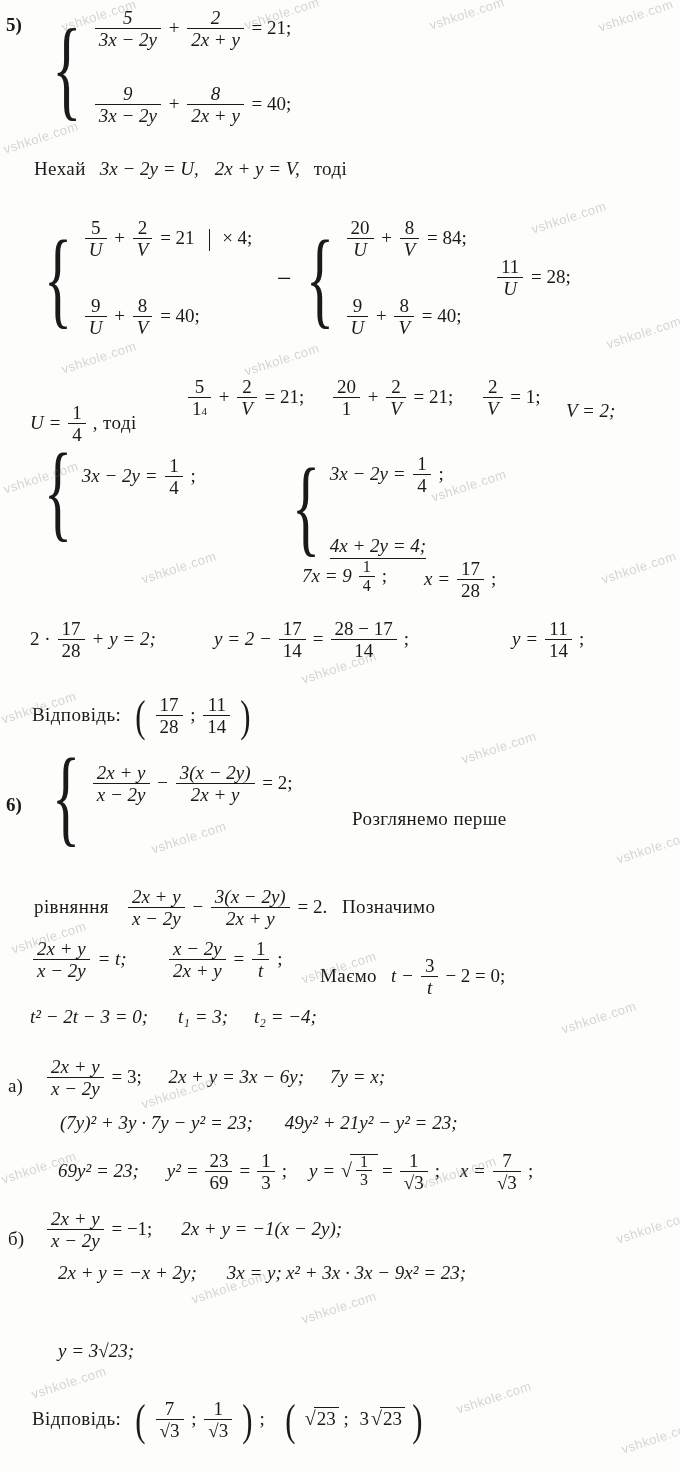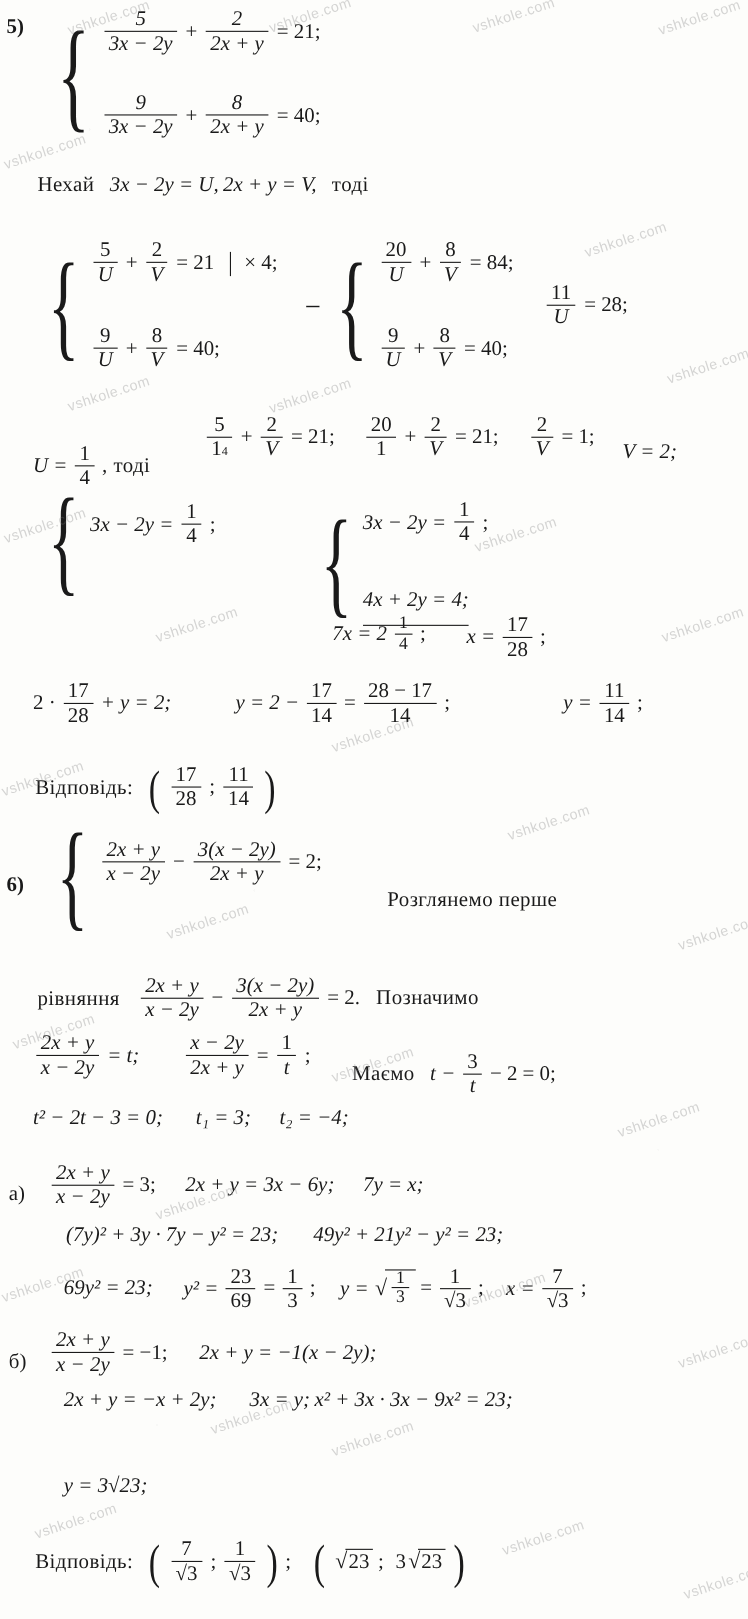--- a/index.html
+++ b/index.html
@@ -102,21 +102,21 @@
     position: relative;
     padding-left: 2px;
   }
   .radsym { font-size: 20px; }
   .radicand {
     display: inline-block;
     border-top: 1.2px solid #1a1a1a;
     padding: 0 3px;
     margin-left: -2px;
   }
-  .underline-eq { border-bottom: 1.4px solid #1a1a1a; display: inline-block; padding-bottom: 11px; }
+  .underline-eq { border-bottom: 1.4px solid #1a1a1a; display: inline-block; padding-bottom: 1px; }
   .vline {
     display: inline-block;
     width: 0;
     border-left: 1.3px solid #1a1a1a;
     height: 22px;
     vertical-align: middle;
     margin: 0 7px 0 10px;
   }
   .paren-big {
     font-size: 44px;
@@ -158,21 +158,21 @@
           <span class="fr"><span class="n it">8</span><span class="d it">2x + y</span></span>
           <span>= 40;</span>
         </div>
       </span>
     </div>
   </div>
 
   <div class="blk" style="left:34px; top:158px;">
     <span class="txt">Нехай</span>
     <span class="math it" style="margin-left:10px">3x − 2y = U,</span>
-    <span class="math it" style="">2x + y = V,</span>
+    <span class="math it" style="margin-left:12px">2x + y = V,</span>
     <span class="txt" style="margin-left:10px">тоді</span>
   </div>
 
   <div class="blk" style="left:32px; top:214px;">
     <div class="sys math">
       <span class="brace" style="font-size:108px; line-height:0.78;">{</span>
       <span class="sys-rows">
         <div>
           <span class="fr"><span class="n">5</span><span class="d it">U</span></span>
           <span>+</span>
@@ -281,21 +281,21 @@
         </div>
         <div style="height:18px"></div>
         <div>
           <span class="it underline-eq">4x + 2y = 4;</span>
         </div>
       </span>
     </div>
   </div>
 
   <div class="blk" style="left:302px; top:560px;">
-    <span class="math it">7x = 2</span>
+    <span class="math it">7x = 9</span>
     <span class="math fr sm"><span class="n">1</span><span class="d">4</span></span>
     <span class="math">;</span>
   </div>
 
   <div class="blk" style="left:424px; top:560px;">
     <span class="math it">x =</span>
     <span class="math fr"><span class="n">17</span><span class="d">28</span></span>
     <span class="math">;</span>
   </div>
 

